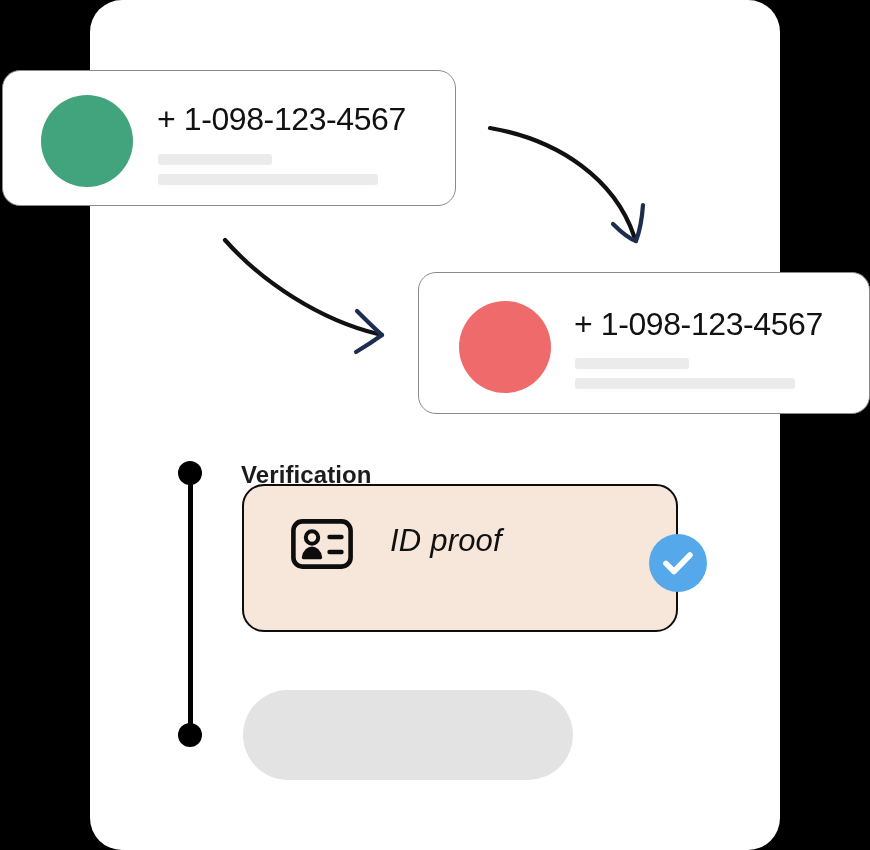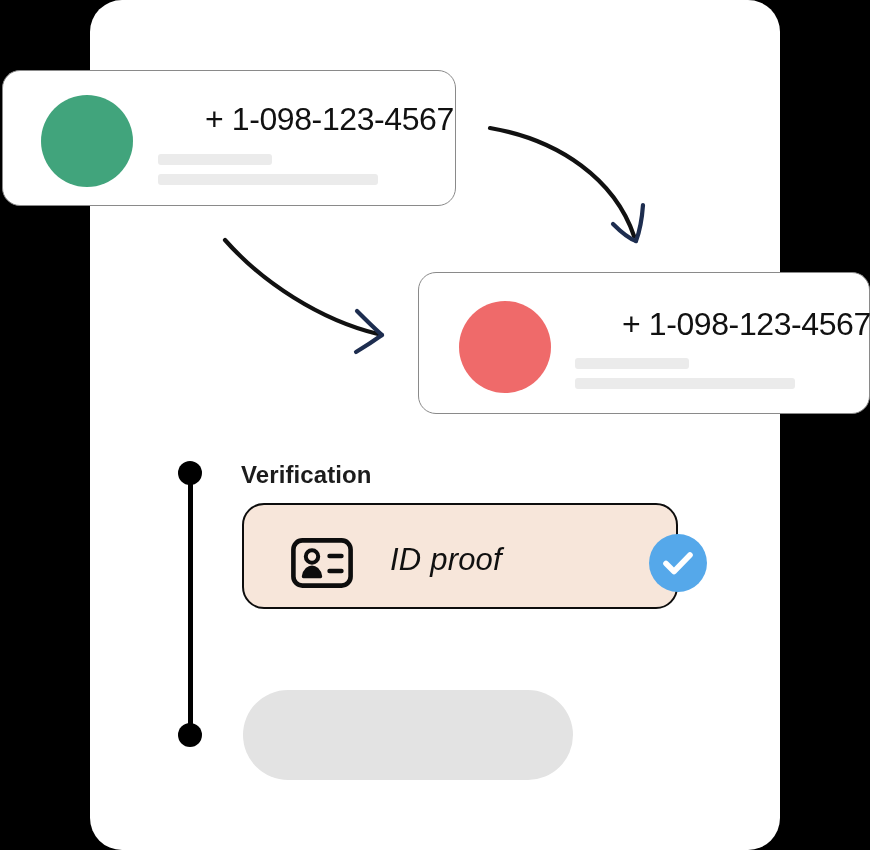--- a/index.html
+++ b/index.html
@@ -75,21 +75,20 @@
     background: #ef6a6a;
   }
 
   .phone-number {
     position: absolute;
     font-size: 32px;
     font-weight: 500;
     letter-spacing: -0.4px;
     color: #111111;
     white-space: nowrap;
-    margin-left: 48px;
   }
   .card-green .phone-number { left: 154px; top: 30px; }
   .card-red   .phone-number { left: 155px; top: 33px; }
 
   .ph-bar {
     position: absolute;
     background: #ebebeb;
     border-radius: 3px;
     height: 11px;
   }
@@ -134,23 +133,23 @@
     top: 461px;
     font-size: 24px;
     font-weight: 700;
     color: #1c1c1c;
     letter-spacing: 0.1px;
   }
 
   .id-card {
     position: absolute;
     left: 242px;
-    top: 503px;
+    top: 484px;
     width: 436px;
-    height: 106px;
+    height: 148px;
     background: #f7e6da;
     border: 2.6px solid #0d0d0d;
     border-radius: 22px;
     box-sizing: border-box;
   }
 
   .id-icon {
     position: absolute;
     left: 47px;
     top: 33px;

